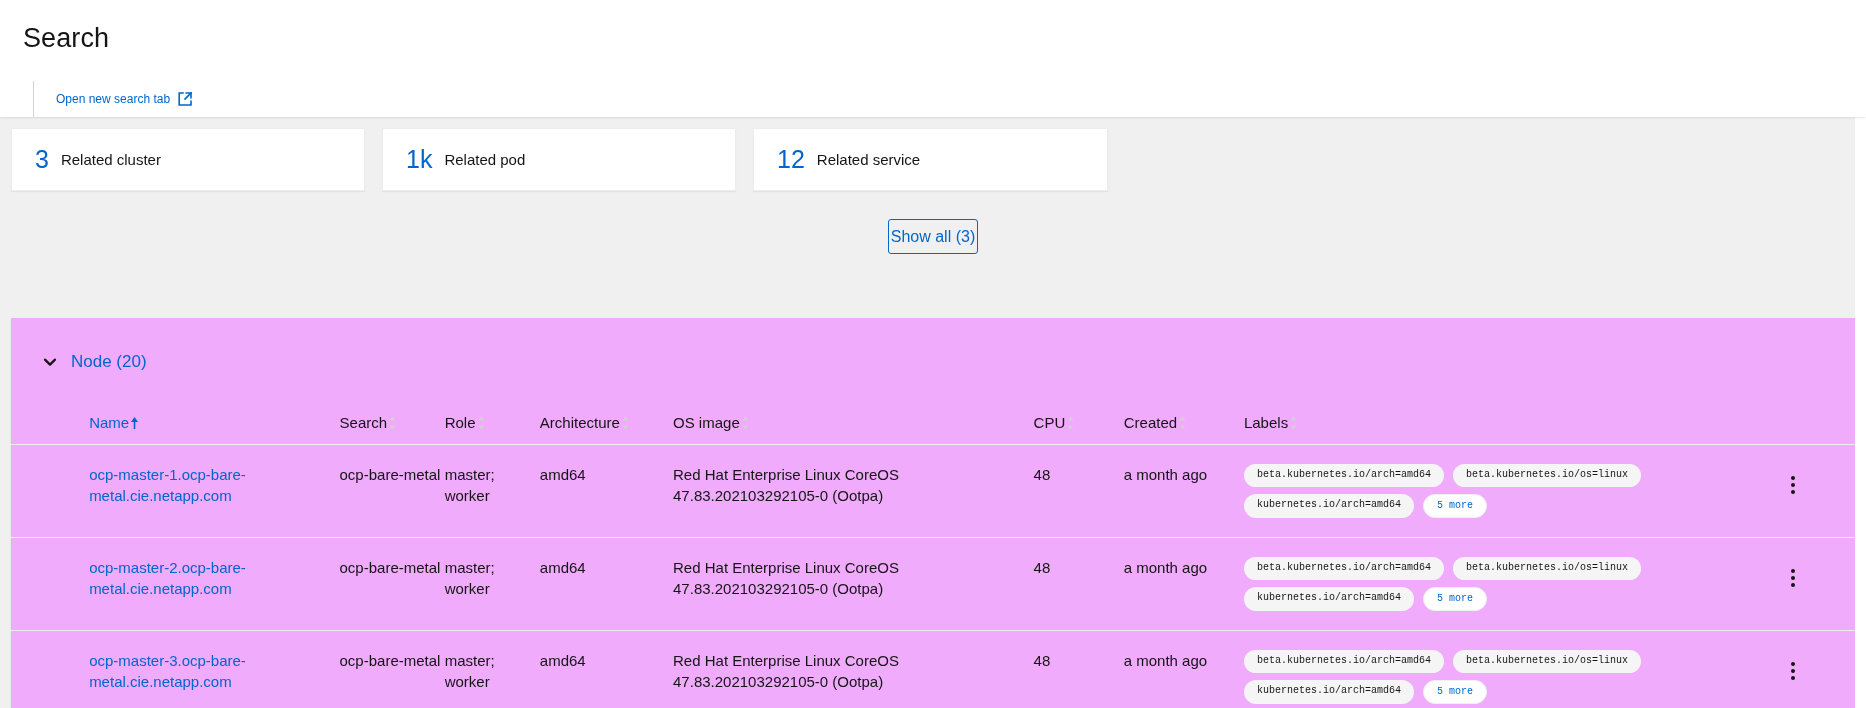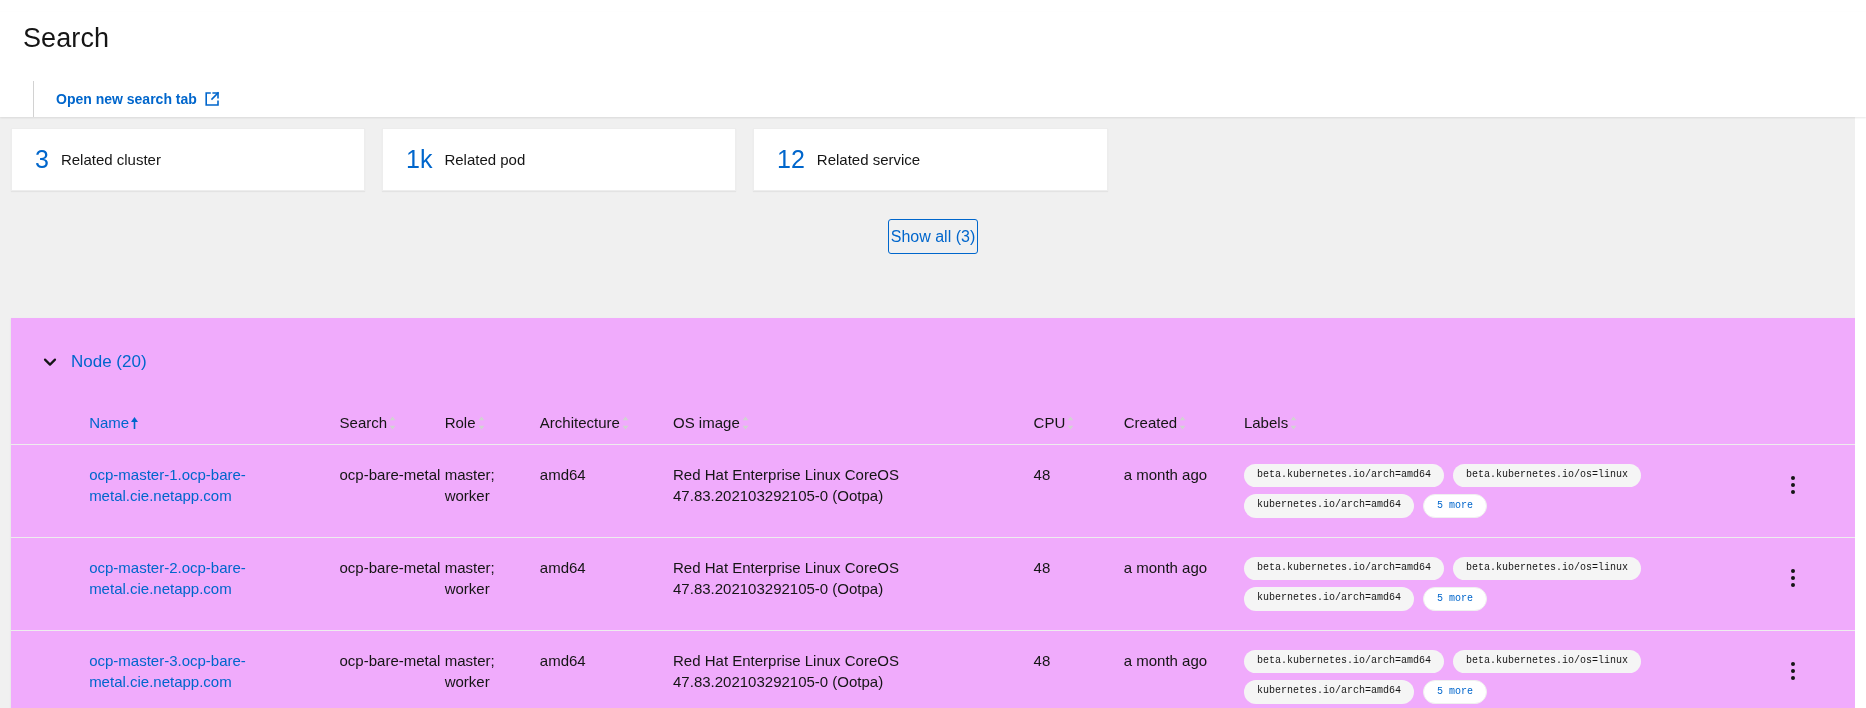--- a/index.html
+++ b/index.html
@@ -63,25 +63,24 @@
     width: 1px;
     height: 36px;
     background: #d2d2d2;
     margin: 0 22px 0 22px;
   }
   .link-btn {
     display: inline-flex;
     align-items: center;
     gap: 7px;
     color: #06c;
-    font-size: 14px;
+    font-size: 12px;
     cursor: pointer;
     text-decoration: none;
     white-space: nowrap;
-    font-weight: bold;
   }
   .ext-icon { display: inline-block; width: 16px; height: 16px; }
 
   
   .summary-band {
     background: #f0f0f0;
     padding: 11px 0 0 0;
     height: 193px;
     position: relative;
   }

